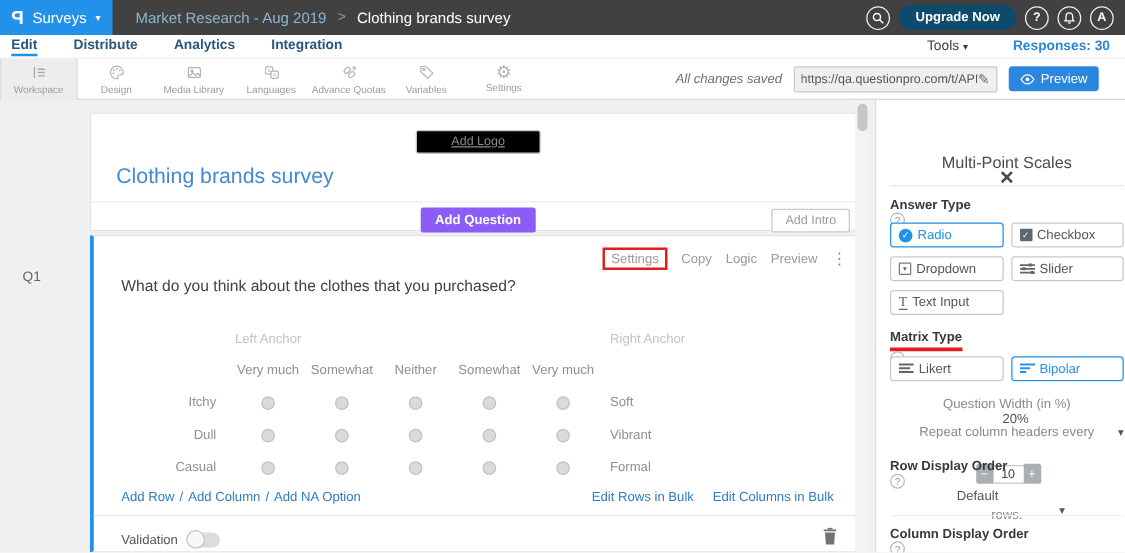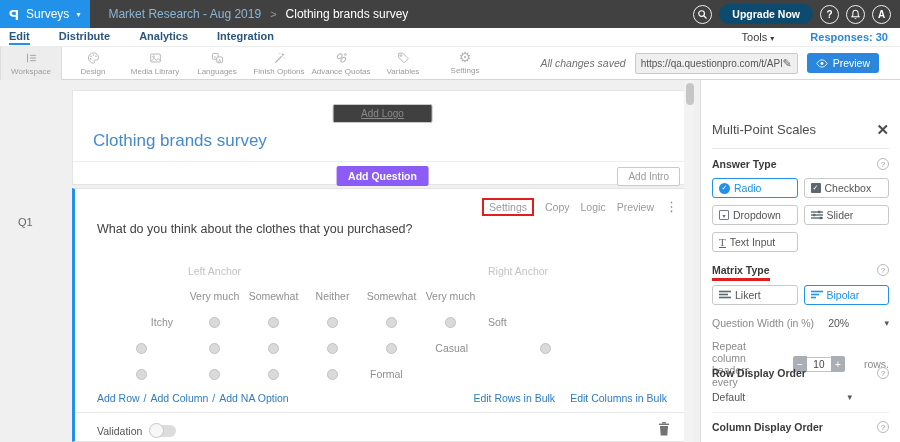--- a/index.html
+++ b/index.html
@@ -44,21 +44,21 @@
   .urlbox input { flex:1; min-width:0; border:none; background:transparent; font-family:"Liberation Sans",sans-serif; font-size:10px; color:#555; outline:none; }
   .pencil { font-size:11px; color:#666; cursor:pointer; }
   .preview-btn { display:flex; align-items:center; gap:5px; background:#2b87dd; border:none; border-radius:3px; color:#fff; font-size:10.5px; padding:4px 9px; cursor:pointer; }
 
   
   .workarea { position:absolute; top:80px; left:0; width:900px; height:362px; background:#f0f0f1; }
   .q-gutter-label { position:absolute; left:18px; top:136px; font-size:11px; color:#666; }
 
   .card { position:absolute; left:72px; width:621px; background:#fff; border:1px solid #e4e4e4; }
   .survey-card { top:10px; height:95px; }
-  .add-logo { position:absolute; top:13px; left:50%; transform:translateX(-50%); background:#404040; border:1px solid #c9c9c9; border-radius:2px; font-size:10px; color:#8a8a8a; padding:3px 28px; cursor:pointer;text-decoration:underline; }
+  .add-logo { position:absolute; top:13px; left:50%; transform:translateX(-50%); background:#000000; border:1px solid #c9c9c9; border-radius:2px; font-size:10px; color:#8a8a8a; padding:3px 28px; cursor:pointer;text-decoration:underline; }
   .survey-title { position:absolute; left:20px; top:40px; font-size:17px; color:#4589ce; cursor:text; }
   .survey-divider { position:absolute; left:0; right:0; top:70px; border-top:1px solid #ededed; }
   .add-question { position:absolute; top:75px; left:50%; transform:translateX(-50%); background:#8b5cf6; border:none; border-radius:2px; color:#fff; font-size:10.5px; font-weight:bold; padding:4px 12px; cursor:pointer; }
   .add-intro { position:absolute; top:76px; right:12px; background:#fff; border:1px solid #c9c9c9; border-radius:2px; font-size:10px; color:#9a9a9a; padding:3px 10px; cursor:pointer; }
 
   .question-card { top:108px; height:254px; border-left:3px solid #2191ea; }
   .q-actions { position:absolute; top:9px; right:14px; display:flex; align-items:center; gap:11px; font-size:10.5px; color:#9a9a9a; }
   .q-action { cursor:pointer; }
   .q-action.boxed { border:2px solid #e01e1e; padding:1px 5px; }
   .kebab { font-size:13px; color:#8a8a8a; cursor:pointer; line-height:10px; }
@@ -83,21 +83,21 @@
   .validation-label { font-size:10.5px; color:#555; margin-right:8px; }
   .toggle { position:relative; width:26px; height:12px; background:#dcdcdc; border-radius:6px; cursor:pointer; }
   .toggle .knob { position:absolute; left:-1px; top:-2px; width:15px; height:15px; border-radius:50%; background:#f7f7f7; border:1px solid #c6c6c6; }
   .trash { margin-left:auto; cursor:pointer; }
 
   .vscroll-track { position:absolute; left:684px; top:0; width:10px; height:362px; background:#f3f3f3; }
   .vscroll-thumb { position:absolute; left:685.5px; top:3px; width:8px; height:22px; border-radius:4px; background:#c6c6c6; cursor:pointer; }
 
   
   .panel { position:absolute; right:0; top:0; width:200px; height:362px; background:#fff; border-left:1px solid #ddd; }
-  .p-row { position:absolute; left:11px; right:11px; }
+  .p-row { position:absolute; left:11px; right:1px;flex-direction:column; }
   .p-title-row { top:42px; display:flex; align-items:center; justify-content:space-between; }
   .p-title { font-size:13px; color:#4c4c4c; }
   .p-close { font-size:15px; font-weight:bold; color:#4c4c4c; cursor:pointer; line-height:12px; }
   .p-div1 { top:68px; border-top:1px solid #e7e7e7; }
   .p-div2 { top:332px; border-top:1px solid #efefef; }
   .p-sechead { display:flex; align-items:flex-start; justify-content:space-between; }
   .p-sechead .sec-label { font-size:10.5px; font-weight:bold; color:#3a3a3a; }
   .helpc { width:12px; height:12px; border:1px solid #b9b9b9; border-radius:50%; color:#9a9a9a; font-size:8px; display:flex; align-items:center; justify-content:center; cursor:pointer; }
   .h-answer { top:78px; }
   .h-matrix { top:184px; }
@@ -207,29 +207,20 @@
       <div class="tool">
         <svg width="15" height="14" viewBox="0 0 16 16">
             <rect x="2.2" y="2.8" width="6.6" height="6.6" rx="1" fill="none" stroke="#b4b4b4" stroke-width="1.1"></rect>
             <rect x="7.2" y="6.8" width="6.6" height="6.6" rx="1" fill="#fff" stroke="#b4b4b4" stroke-width="1.1"></rect>
             <text x="4" y="7.8" font-size="5" fill="#b4b4b4" font-family="sans-serif">a</text>
             <text x="8.8" y="12.2" font-size="5" fill="#b4b4b4" font-family="sans-serif">A</text>
           </svg>
         <span class="tool-label">Languages</span>
       </div>
       <div class="tool">
-        <svg width="15" height="14" viewBox="0 0 16 16">
-            <line x1="3" y1="13.5" x2="10.5" y2="6" stroke="#b4b4b4" stroke-width="1.4"></line>
-            <path d="M11.8 2l.6 1.7 1.7.6-1.7.6-.6 1.7-.6-1.7-1.7-.6 1.7-.6z" fill="#b4b4b4"></path>
-            <line x1="13.2" y1="7.5" x2="14.2" y2="8.5" stroke="#b4b4b4" stroke-width="1"></line>
-            <line x1="8" y1="2.5" x2="9" y2="3.5" stroke="#b4b4b4" stroke-width="1"></line>
-          </svg>
-        <span class="tool-label">Finish Options</span>
-      </div>
-      <div class="tool">
         <svg width="15" height="14" viewBox="0 0 16 16" fill="none" stroke="#b4b4b4" stroke-width="1.1">
             <ellipse cx="6" cy="6" rx="3.1" ry="2.1" transform="rotate(-42 6 6)"></ellipse>
             <ellipse cx="10" cy="10" rx="3.1" ry="2.1" transform="rotate(-42 10 10)"></ellipse>
             <circle cx="12.5" cy="4" r="1.1"></circle>
           </svg>
         <span class="tool-label">Advance Quotas</span>
       </div>
       <div class="tool">
         <svg width="15" height="14" viewBox="0 0 16 16" fill="none" stroke="#b4b4b4" stroke-width="1.1">
             <path d="M2.5 2.5h4.8l6.2 6.2-4.8 4.8-6.2-6.2z"></path>
@@ -305,35 +296,37 @@
             <span class="radio"></span>
           </div>
         <div class="m-cell m-radio-cell">
             <span class="radio"></span>
           </div>
         <div class="m-cell m-radio-cell">
             <span class="radio"></span>
           </div>
         <div class="m-cell m-rightlabel">Soft</div>
 
-        <div class="m-cell m-radio-cell">
-            <span class="radio"></span>
-          </div>
-        <div class="m-cell m-radio-cell">
-            <span class="radio"></span>
-          </div>
-        <div class="m-cell m-radio-cell">
-            <span class="radio"></span>
-          </div>
-        <div class="m-cell m-radio-cell">
-            <span class="radio"></span>
-          </div>
-        <div class="m-cell m-radio-cell">
-            <span class="radio"></span>
-          </div>
+        <div class="m-cell m-rowlabel">Dull</div>
+        <div class="m-cell m-radio-cell">
+            <span class="radio"></span>
+          </div>
+        <div class="m-cell m-radio-cell">
+            <span class="radio"></span>
+          </div>
+        <div class="m-cell m-radio-cell">
+            <span class="radio"></span>
+          </div>
+        <div class="m-cell m-radio-cell">
+            <span class="radio"></span>
+          </div>
+        <div class="m-cell m-radio-cell">
+            <span class="radio"></span>
+          </div>
+        <div class="m-cell m-rightlabel">Vibrant</div>
 
         <div class="m-cell m-rowlabel">Casual</div>
         <div class="m-cell m-radio-cell">
             <span class="radio"></span>
           </div>
         <div class="m-cell m-radio-cell">
             <span class="radio"></span>
           </div>
         <div class="m-cell m-radio-cell">
             <span class="radio"></span>

